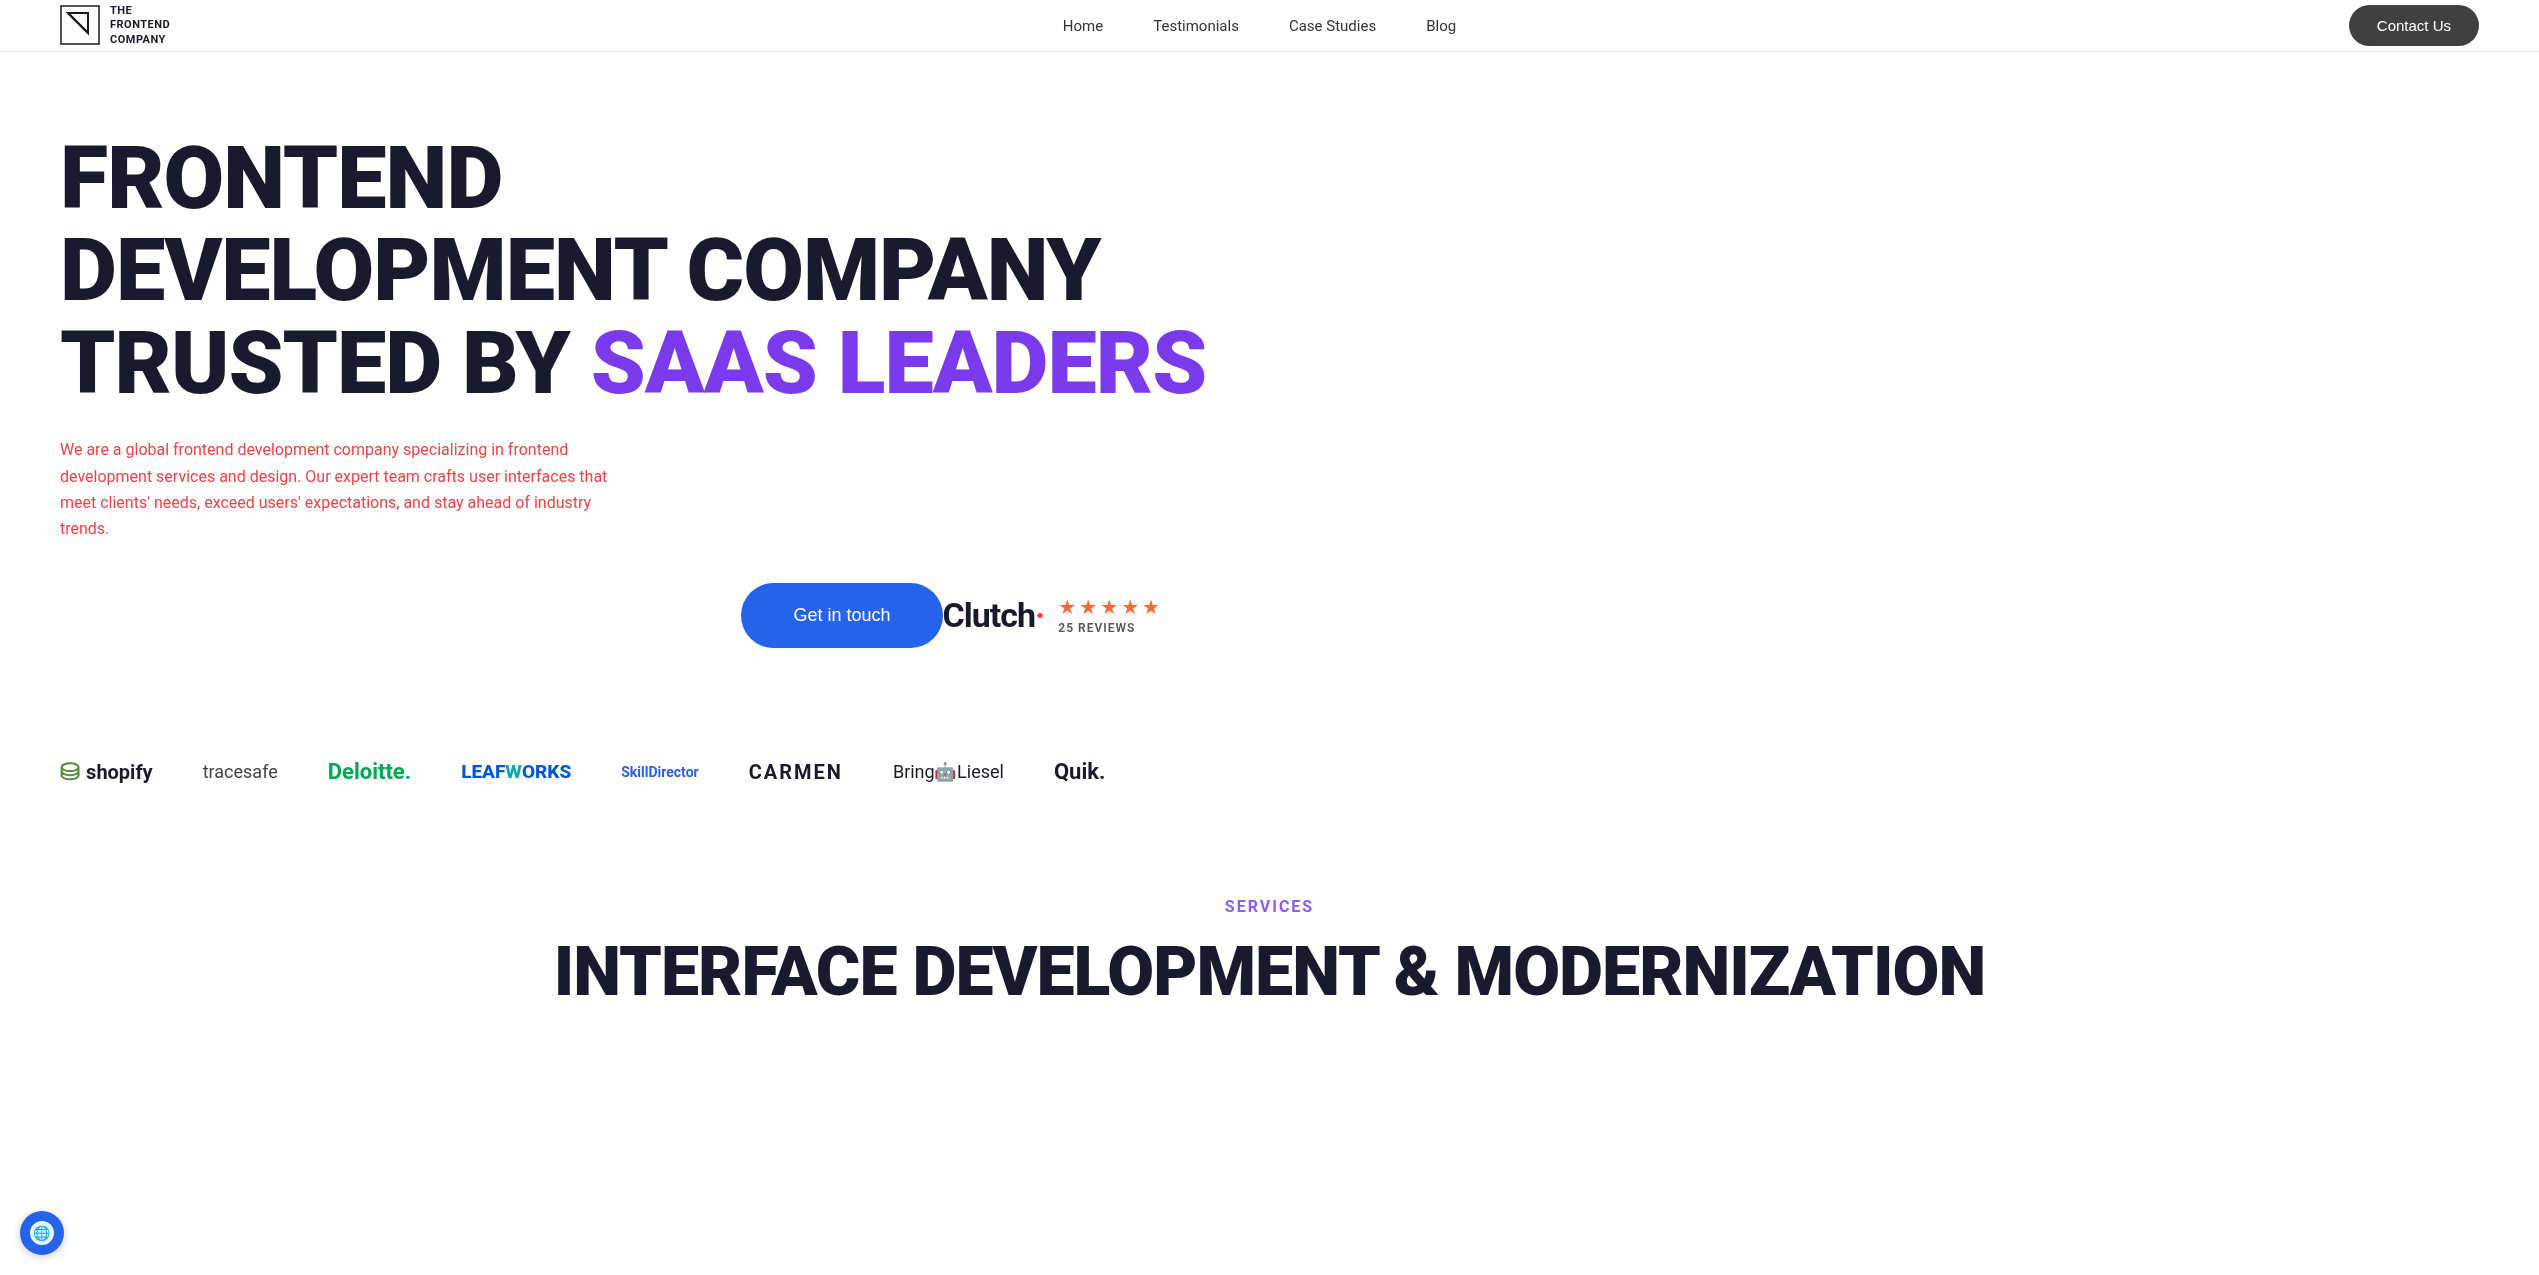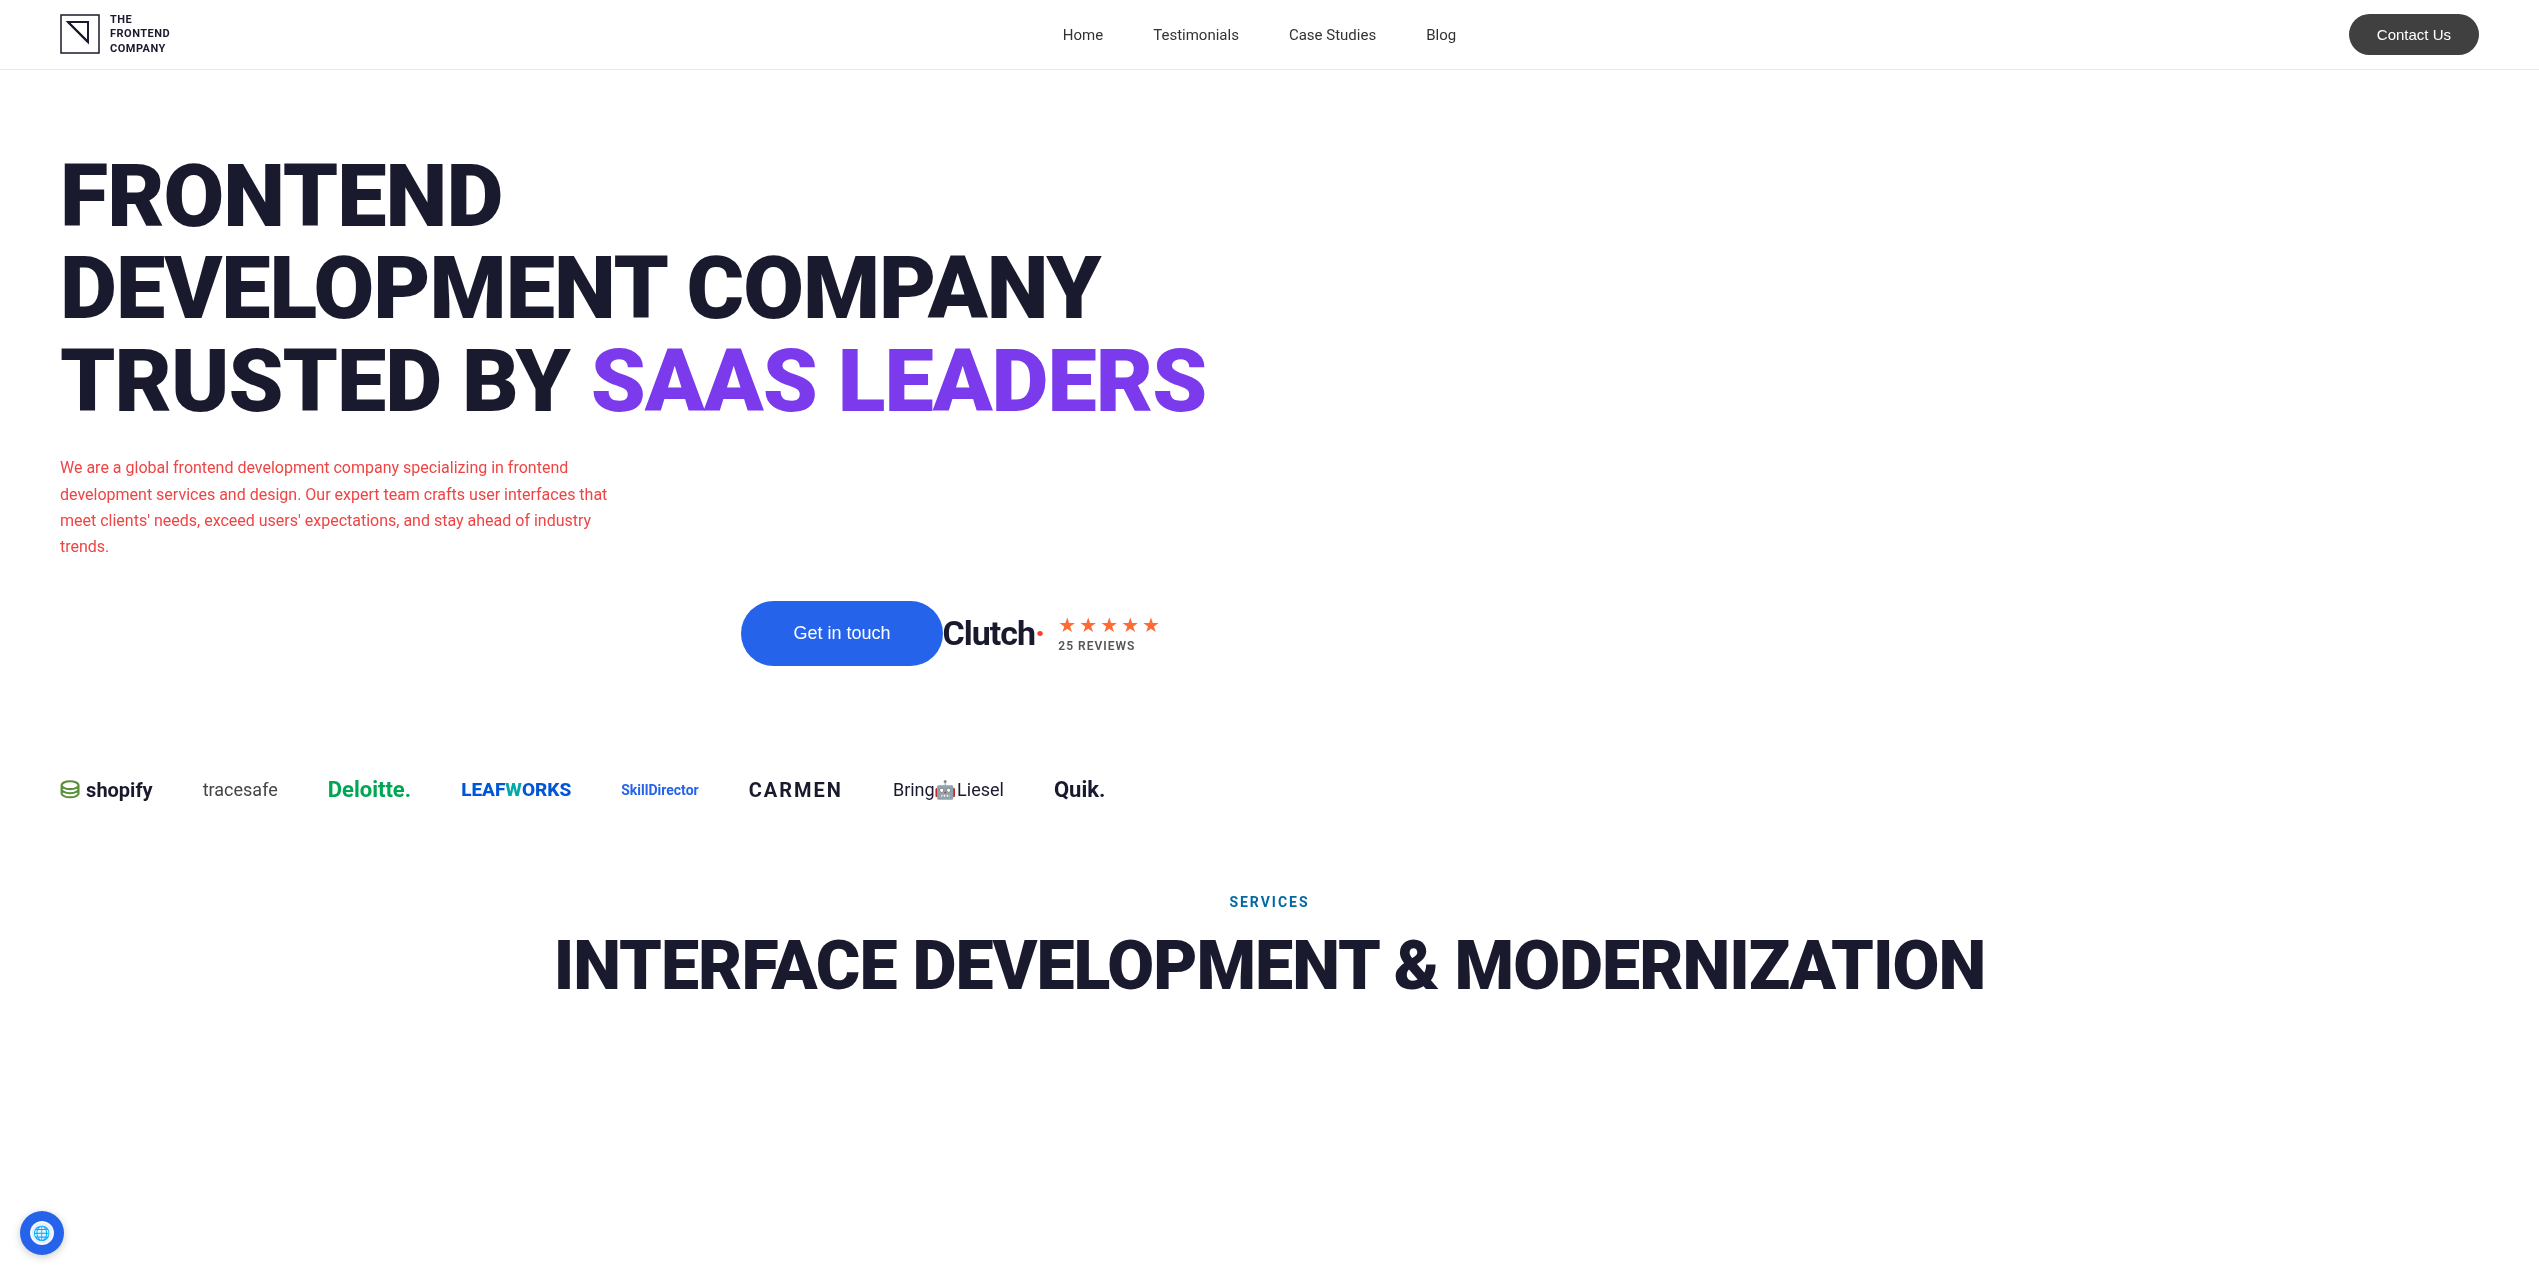--- a/index.html
+++ b/index.html
@@ -14,21 +14,21 @@
       color: #1a1a2e;
       overflow-x: hidden;
     }
 
     
     .navbar {
       display: flex;
       align-items: center;
       justify-content: space-between;
       padding: 0 60px;
-      height: 70px;
+      height: 52px;
       border-bottom: 1px solid #e8e8e8;
       background: #fff;
     }
 
     .navbar-logo {
       display: flex;
       align-items: center;
       gap: 10px;
     }
 
@@ -232,26 +232,27 @@
       color: #1a1a2e;
     }
 
     
     .services-section {
       padding: 60px 60px 40px 60px;
       text-align: center;
     }
 
     .services-label {
-      font-size: 14px;
+      font-size: 16px;
       font-weight: 700;
       letter-spacing: 2px;
-      color: #0369a1;
+      color: #8b5cf6;
       text-transform: uppercase;
       margin-bottom: 16px;
+      margin-top: 21px;
     }
 
     .services-title {
       font-size: 68px;
       font-weight: 900;
       color: #1a1a2e;
       text-transform: uppercase;
       letter-spacing: -1px;
     }
 

